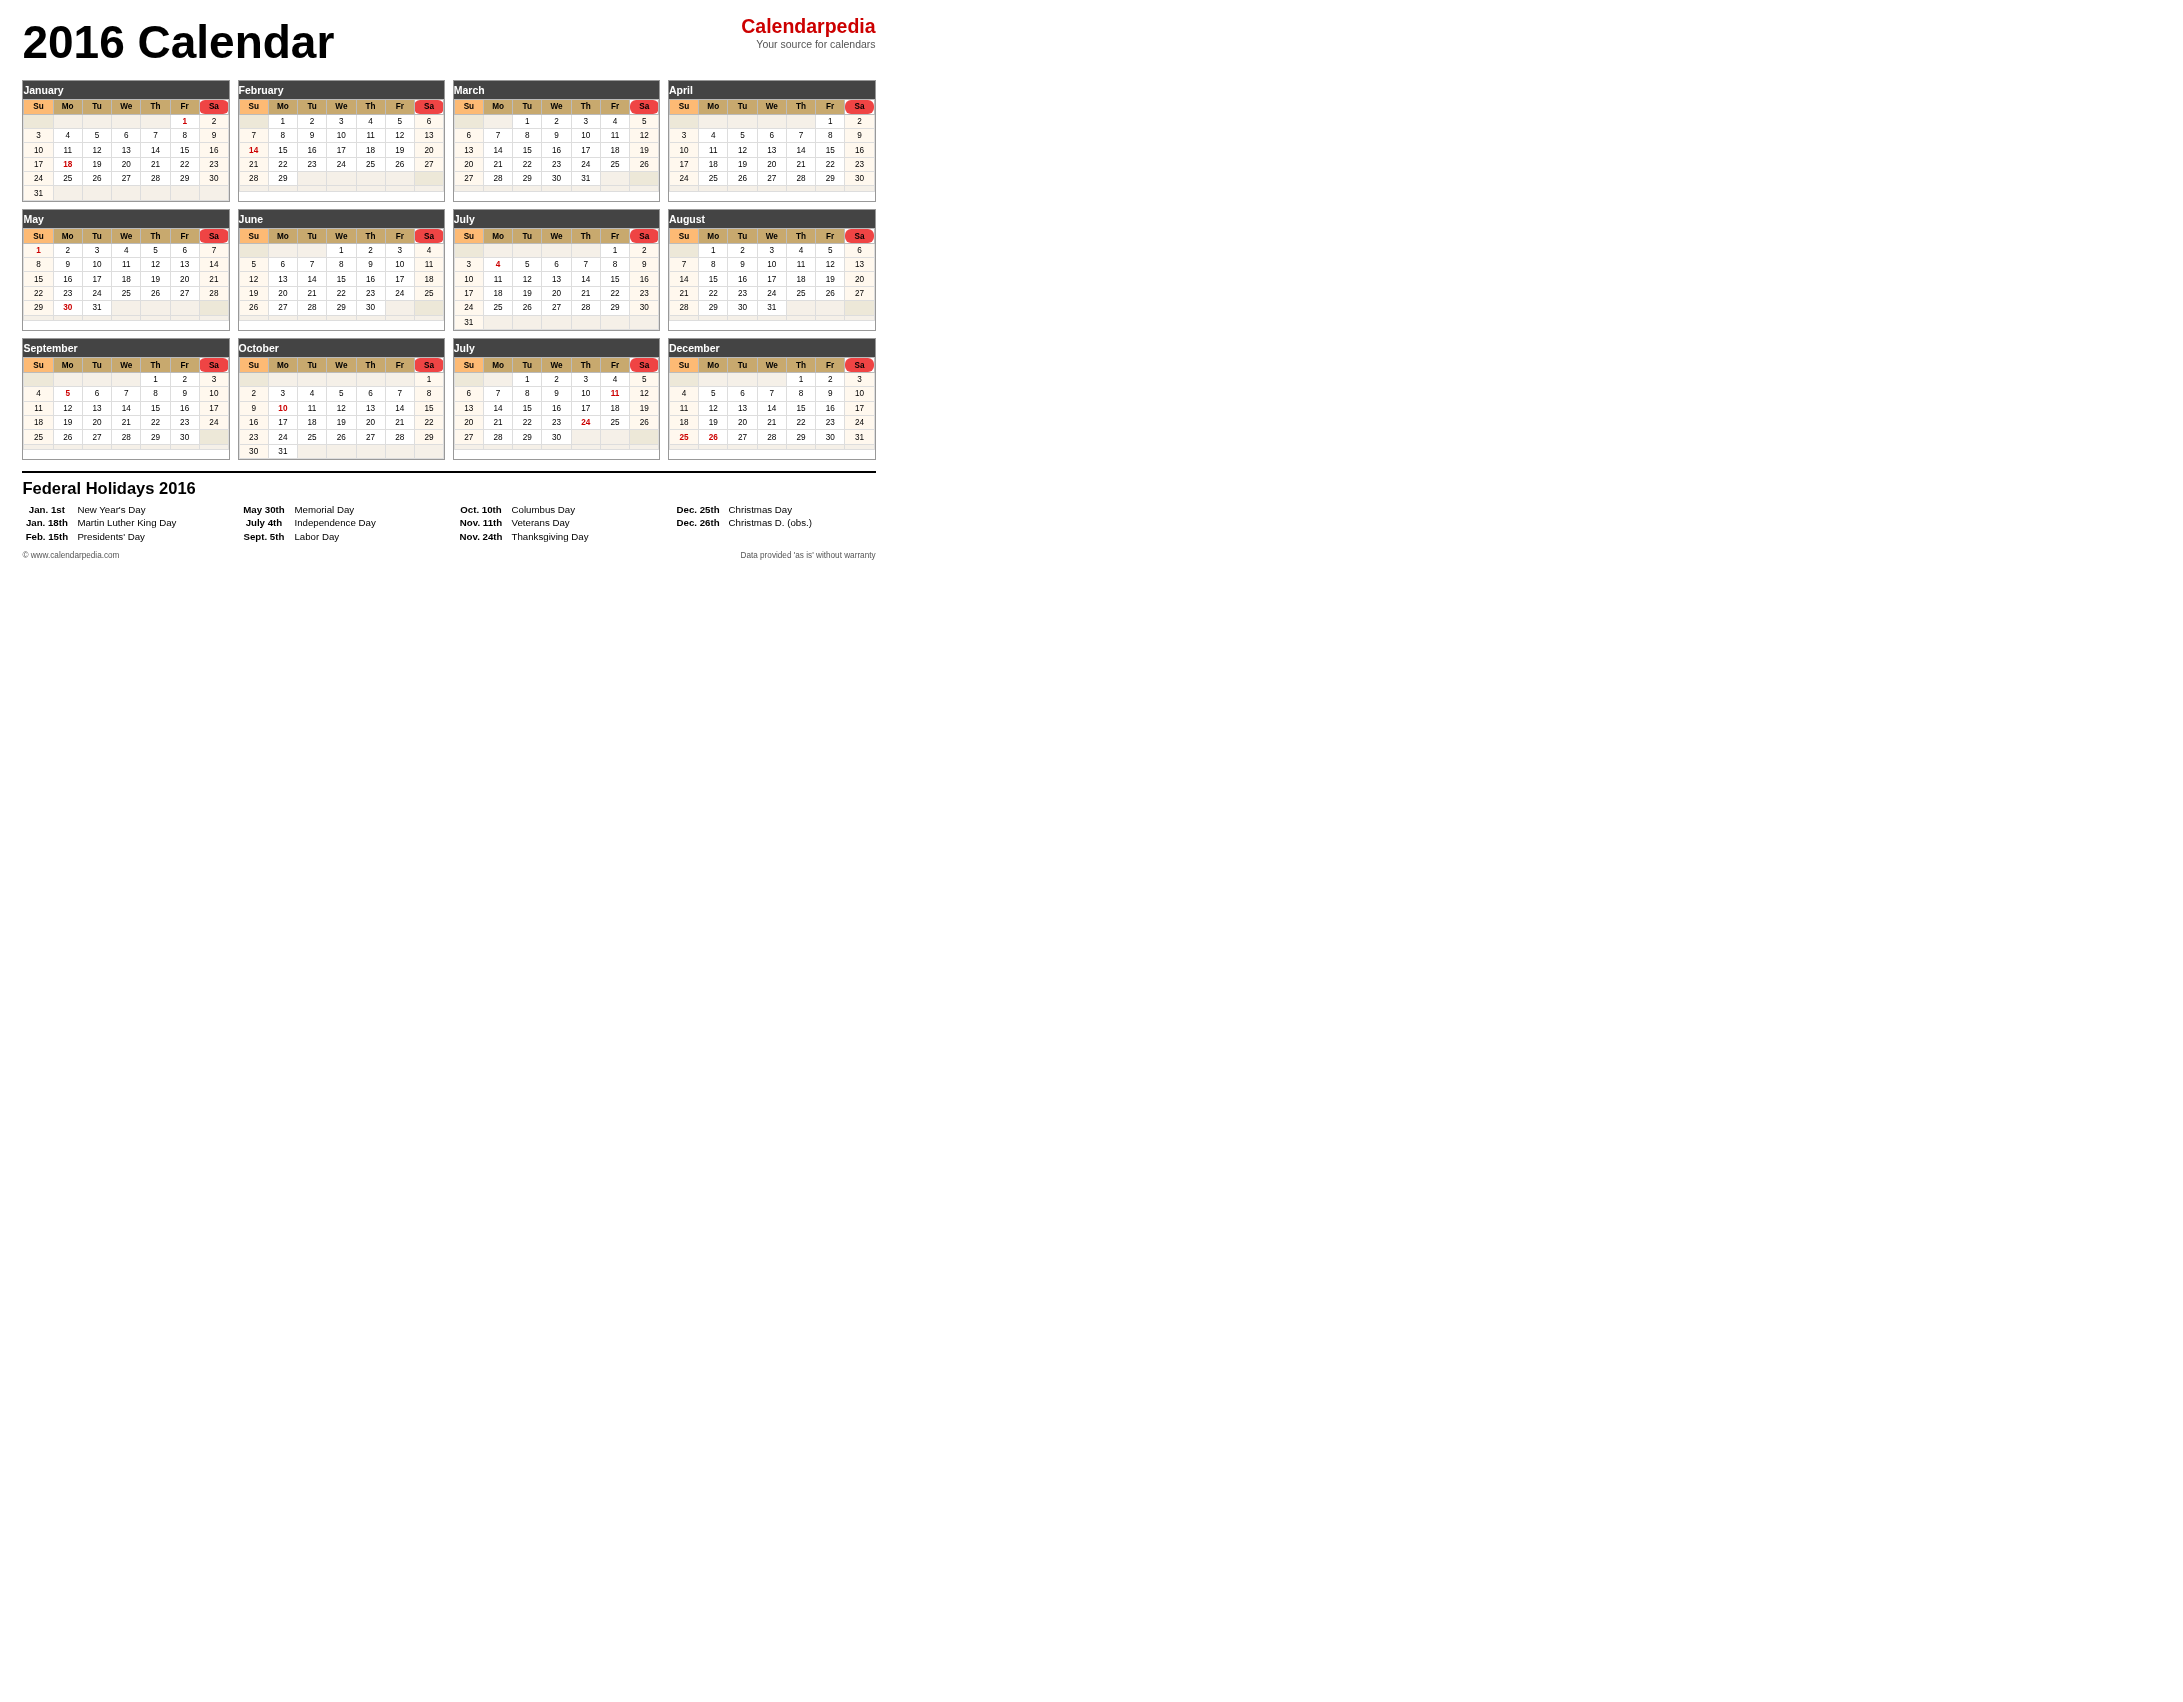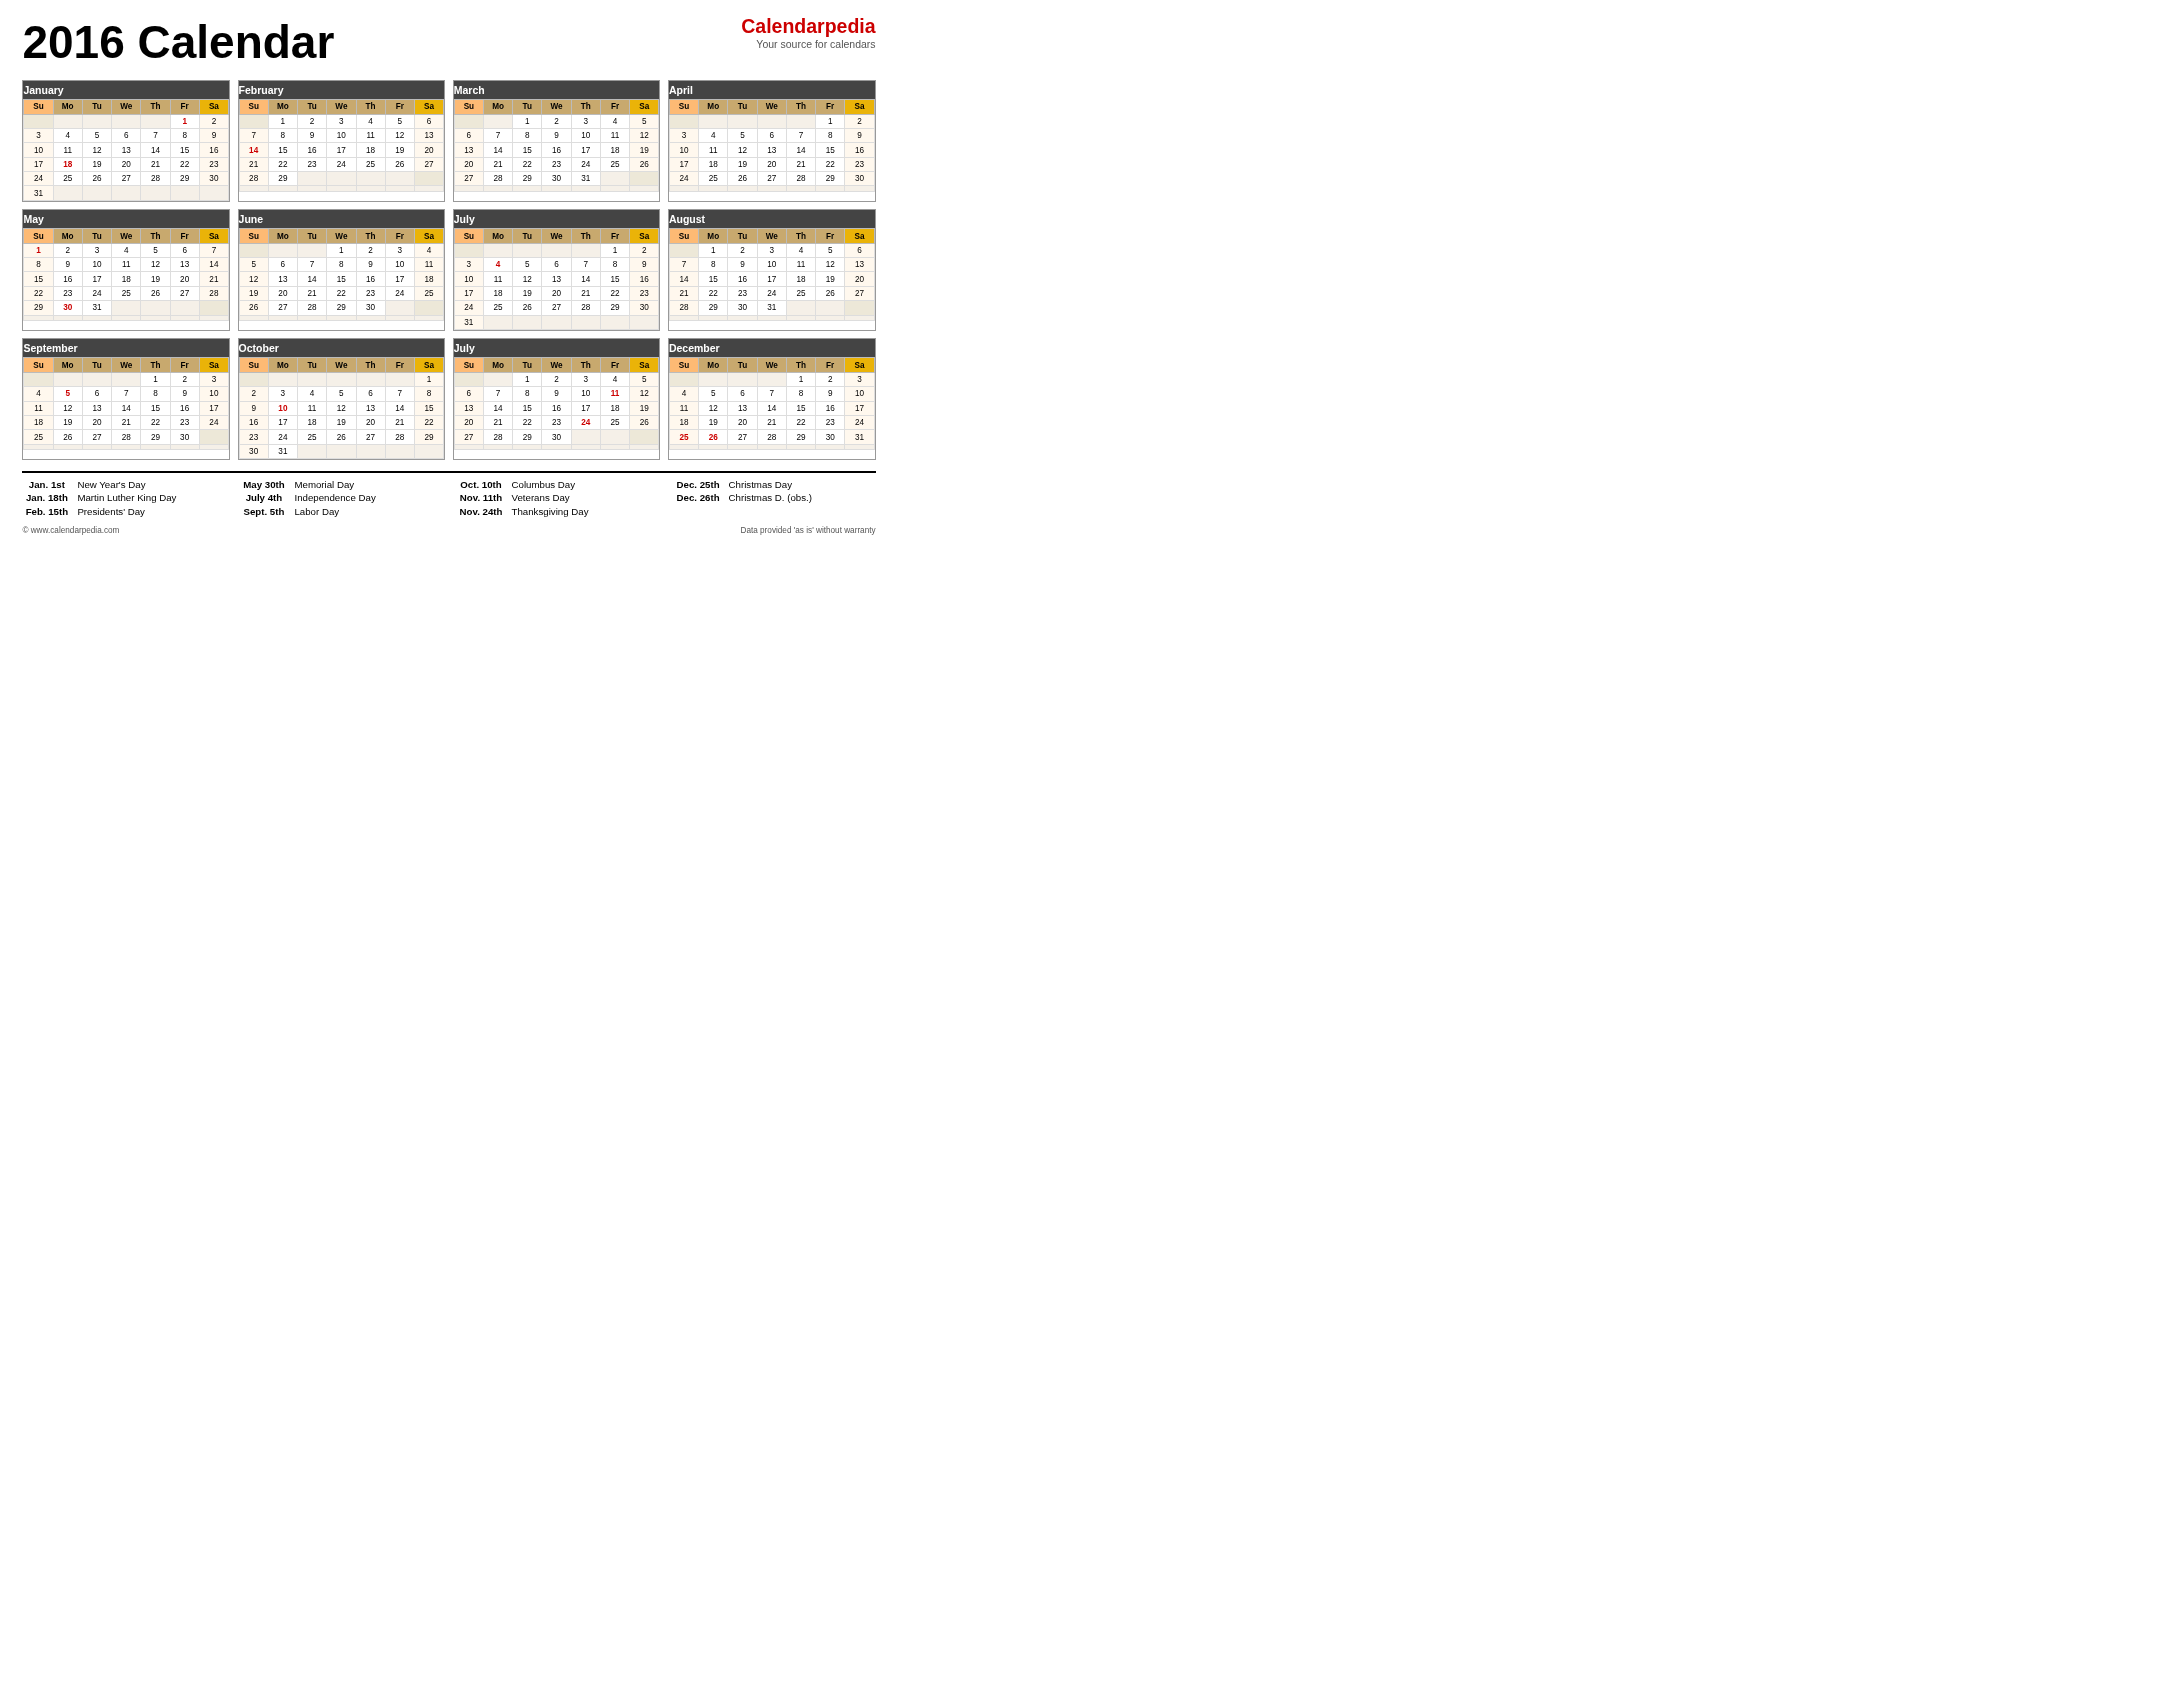--- a/index.html
+++ b/index.html
@@ -57,21 +57,21 @@
     .month-table th {
       background: #c8a96e;
       color: #000;
       text-align: center;
       font-weight: bold;
       font-size: 8.2px;
       padding: 2.2px 0;
       border: 0.7px solid #bbb;
     }
     .month-table th.sun-col { background: #fdba74; }
-    .month-table th.sat-col { background: #eab308; }
+    .month-table th.sat-col { background: #ef4444; border-radius: 6px; }
     .month-table td {
       text-align: center;
       padding: 2.2px 1.5px;
       border: 0.7px solid #ddd;
       font-size: 8.2px;
       background: #fff;
     }
     .month-table td.sun-col { background: #fff8ee; }
     .month-table td.sat-col { background: #fff8ee; }
     .month-table td.holiday { color: #c00; font-weight: bold; }
@@ -991,20 +991,21 @@
             <td class="empty"></td>
             <td class="empty"></td>
             <td class="sat-col empty"></td>
           </tr>
         </tbody>
       </table>
     </div>
   </div>
 
 <div class="holidays-section">
+  <div class="holidays-title">Federal Holidays 2016</div>
   <div class="holidays-grid" id="holidays-container">
   <div>
         <div class="holiday-row">
           <span class="holiday-date">Jan. 1st</span>
           <span class="holiday-name">New Year's Day</span>
         </div>
         <div class="holiday-row">
           <span class="holiday-date">Jan. 18th</span>
           <span class="holiday-name">Martin Luther King Day</span>
         </div>

